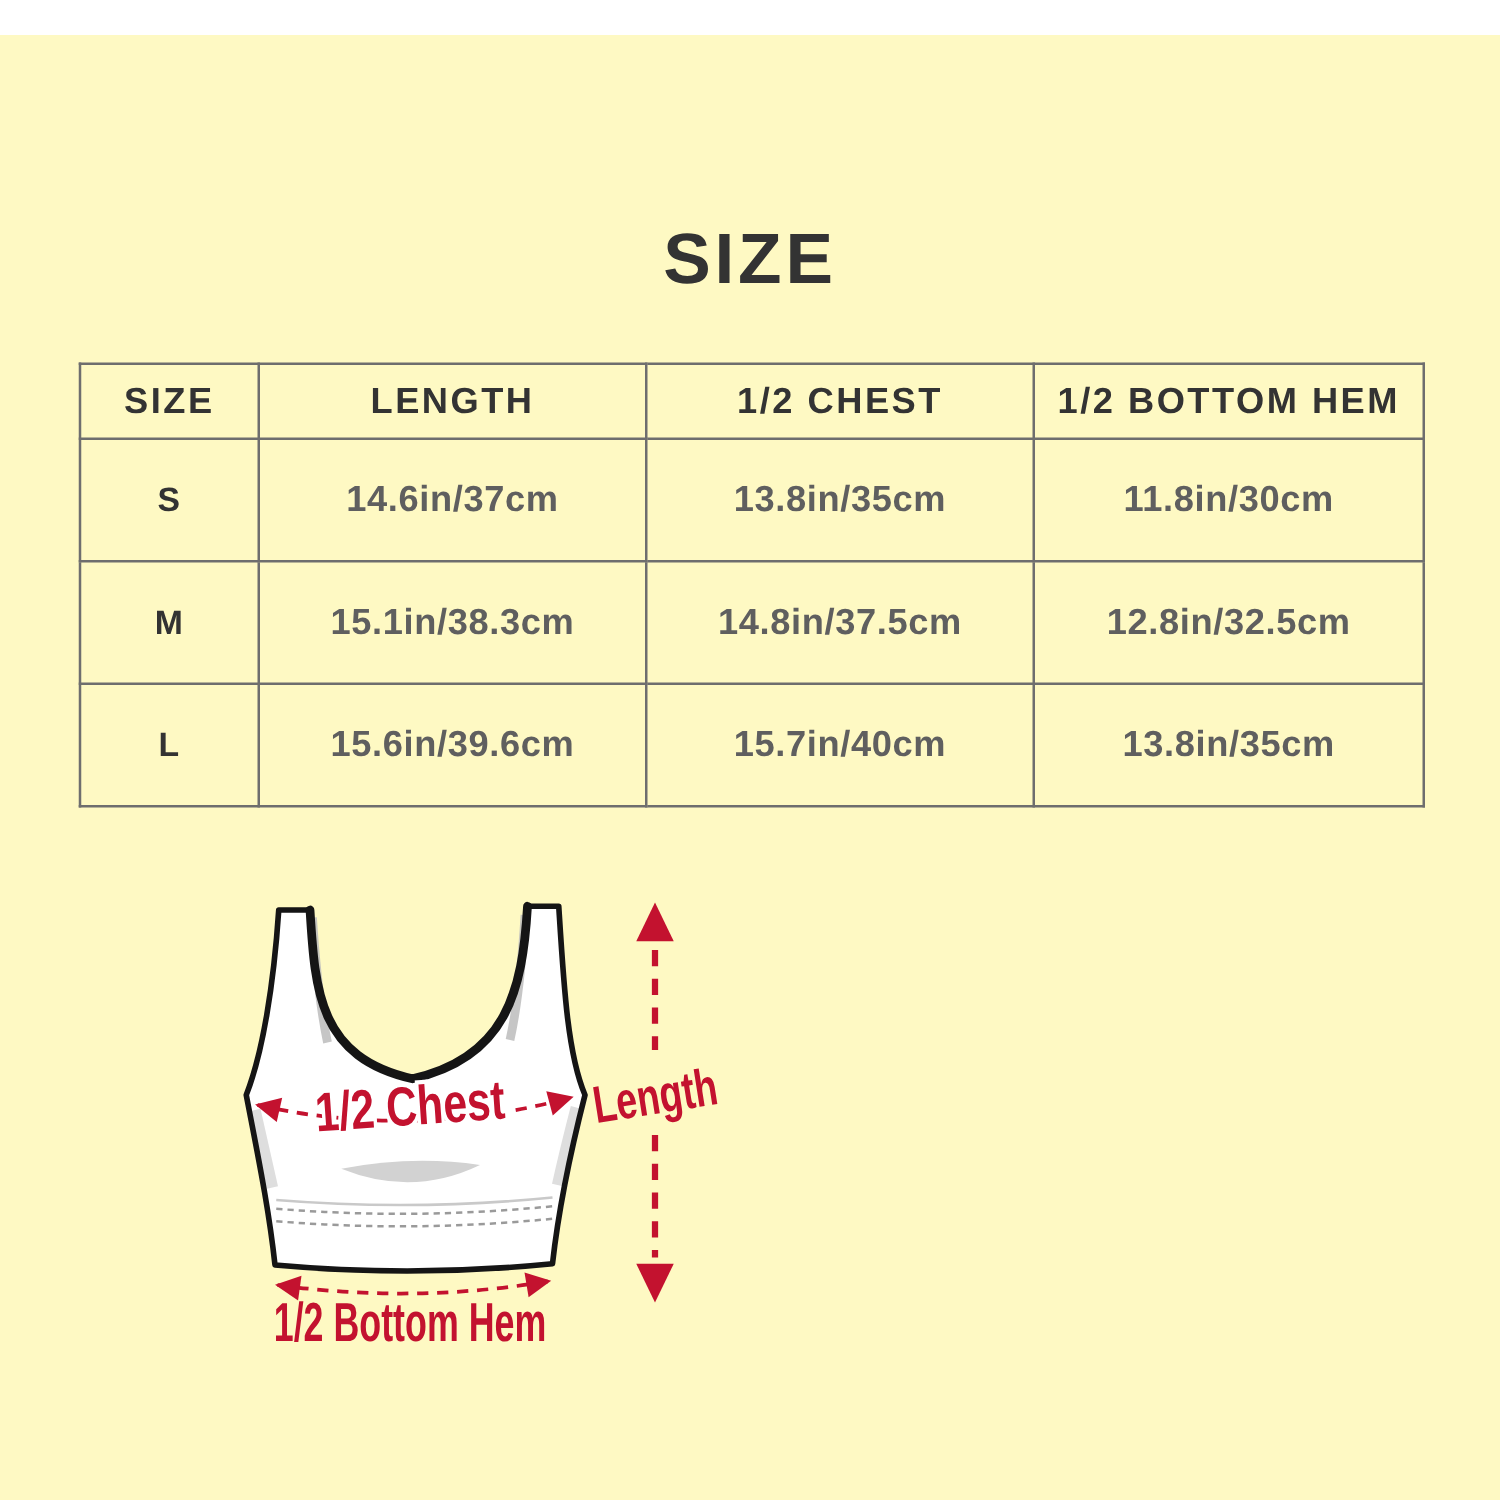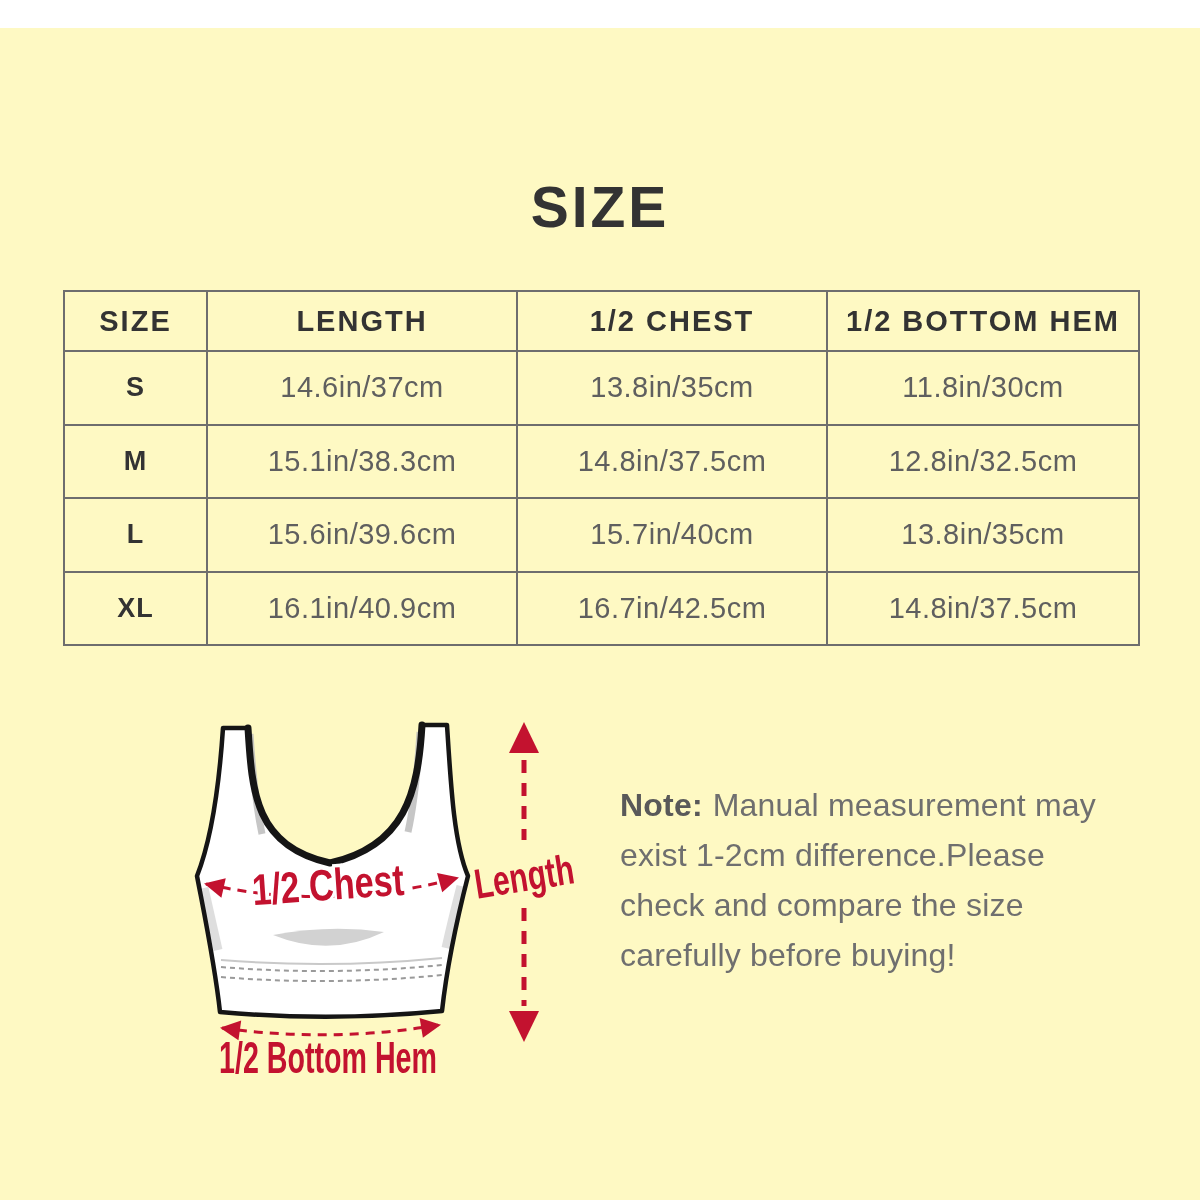--- a/index.html
+++ b/index.html
@@ -16,21 +16,21 @@
     position:absolute;left:63px;top:262px;width:1075px;height:356px;
     border-collapse:collapse;table-layout:fixed;
   }
   .size-table th,.size-table td{
     border:2px solid #6e6e6e;text-align:center;vertical-align:middle;padding:0;
   }
   .size-table th{
     font-size:29px;font-weight:700;color:#333333;letter-spacing:2px;height:58px;
   }
   .size-table td{
-    font-size:29px;font-weight:400;color:#5f5f5f;letter-spacing:0.5px;height:58px;
+    font-size:29px;font-weight:700;color:#5f5f5f;letter-spacing:0.5px;height:58px;
   }
   .size-table td.size-cell{
     font-size:27px;font-weight:700;color:#333333;letter-spacing:1px;
   }
   .diagram{
     position:absolute;left:160px;top:680px;width:440px;height:400px;
   }
   .note{
     position:absolute;left:620px;top:752px;width:490px;
     font-size:32px;line-height:50px;color:#6f6f6f;letter-spacing:0.2px;
@@ -72,26 +72,20 @@
         <td>15.1in/38.3cm</td>
         <td>14.8in/37.5cm</td>
         <td>12.8in/32.5cm</td>
       </tr>
       <tr>
         <td class="size-cell">L</td>
         <td>15.6in/39.6cm</td>
         <td>15.7in/40cm</td>
         <td>13.8in/35cm</td>
       </tr>
-      <tr>
-        <td class="size-cell">XL</td>
-        <td>16.1in/40.9cm</td>
-        <td>16.7in/42.5cm</td>
-        <td>14.8in/37.5cm</td>
-      </tr>
     </tbody>
   </table>
 
   <div class="diagram">
     <svg width="440" height="400" viewBox="0 0 440 400">
       <defs>
         <marker id="arw" viewBox="0 0 12 12" refX="10" refY="6" markerWidth="8" markerHeight="8" orient="auto-start-reverse">
           <path d="M1,1 L11,6 L1,11 Z" fill="#c3122f"></path>
         </marker>
       </defs>
@@ -118,20 +112,14 @@
       <line x1="364" y1="52" x2="364" y2="132" stroke="#c3122f" stroke-width="5" stroke-dasharray="13 10"></line>
       <text x="364" y="183" text-anchor="middle" font-size="42" font-weight="600" fill="#c3122f" textLength="100" lengthAdjust="spacingAndGlyphs" transform="rotate(-9 364 168)">Length</text>
       <line x1="364" y1="200" x2="364" y2="298" stroke="#c3122f" stroke-width="5" stroke-dasharray="13 10"></line>
       <polygon points="364,334 349,303 379,303" fill="#c3122f"></polygon>
 
       <path d="M 62,320 Q 171,335 279,317" fill="none" stroke="#c3122f" stroke-width="3" stroke-dasharray="9 7" marker-start="url(#arw)" marker-end="url(#arw)"></path>
       <text x="168" y="365" text-anchor="middle" font-size="44" font-weight="700" fill="#c3122f" textLength="218" lengthAdjust="spacingAndGlyphs">1/2 Bottom Hem</text>
     </svg>
   </div>
 
-  <div class="note">
-    <span class="note-label">Note:</span><span>Manual measurement may</span><br>
-    <span>exist 1-2cm difference.Please</span><br>
-    <span>check and compare the size</span><br>
-    <span>carefully before buying!</span>
-  </div>
 
 </div>
 
 </body></html>

